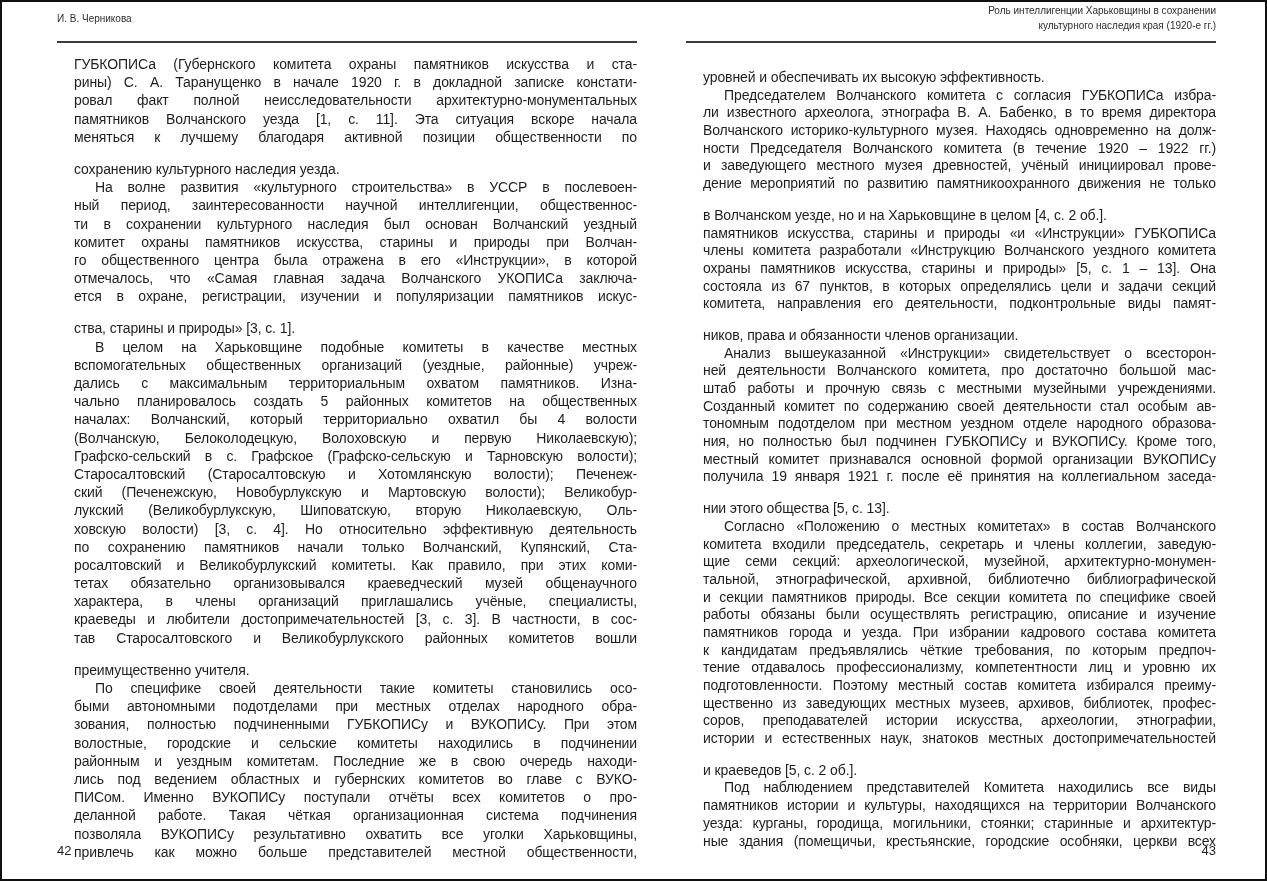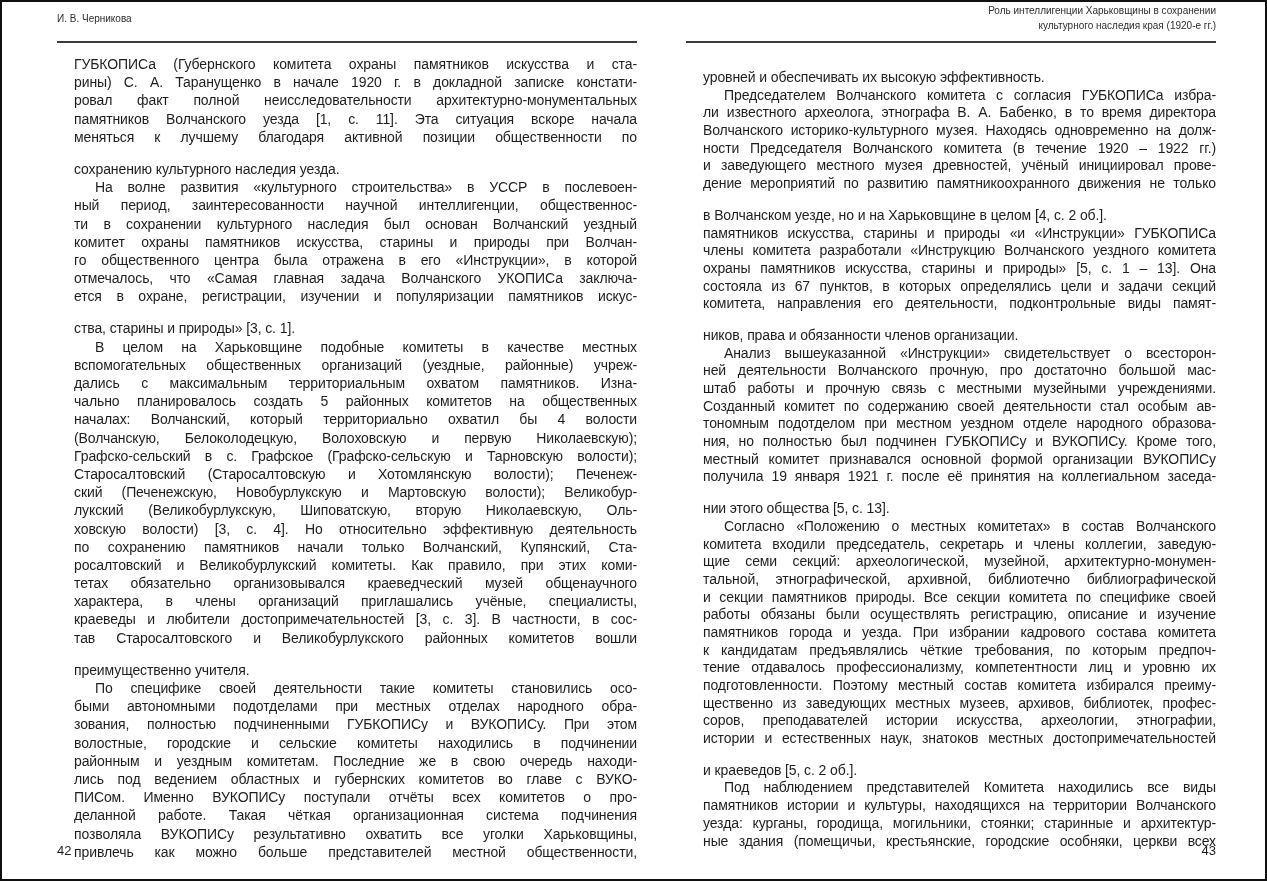--- a/index.html
+++ b/index.html
@@ -159,21 +159,21 @@
       <div class="line">и заведующего местного музея древностей, учёный инициировал прове-</div>
       <div class="line">дение мероприятий по развитию памятникоохранного движения не только</div>
       <div class="line last">в Волчанском уезде, но и на Харьковщине в целом [4, с. 2 об.].</div>
       <div class="line">памятников искусства, старины и природы «и «Инструкции» ГУБКОПИСа</div>
       <div class="line">члены комитета разработали «Инструкцию Волчанского уездного комитета</div>
       <div class="line">охраны памятников искусства, старины и природы» [5, с. 1 – 13]. Она</div>
       <div class="line">состояла из 67 пунктов, в которых определялись цели и задачи секций</div>
       <div class="line">комитета, направления его деятельности, подконтрольные виды памят-</div>
       <div class="line last">ников, права и обязанности членов организации.</div>
       <div class="line indent">Анализ вышеуказанной «Инструкции» свидетельствует о всесторон-</div>
-      <div class="line">ней деятельности Волчанского прочную, про достаточно большой мас-</div>
+      <div class="line">ней деятельности Волчанского комитета, про достаточно большой мас-</div>
       <div class="line">штаб работы и прочную связь с местными музейными учреждениями.</div>
       <div class="line">Созданный комитет по содержанию своей деятельности стал особым ав-</div>
       <div class="line">тономным подотделом при местном уездном отделе народного образова-</div>
       <div class="line">ния, но полностью был подчинен ГУБКОПИСу и ВУКОПИСу. Кроме того,</div>
       <div class="line">местный комитет признавался основной формой организации ВУКОПИСу</div>
       <div class="line">получила 19 января 1921 г. после её принятия на коллегиальном заседа-</div>
       <div class="line last">нии этого общества [5, с. 13].</div>
       <div class="line indent">Согласно «Положению о местных комитетах» в состав Волчанского</div>
       <div class="line">комитета входили председатель, секретарь и члены коллегии, заведую-</div>
       <div class="line">щие семи секций: археологической, музейной, архитектурно-монумен-</div>

